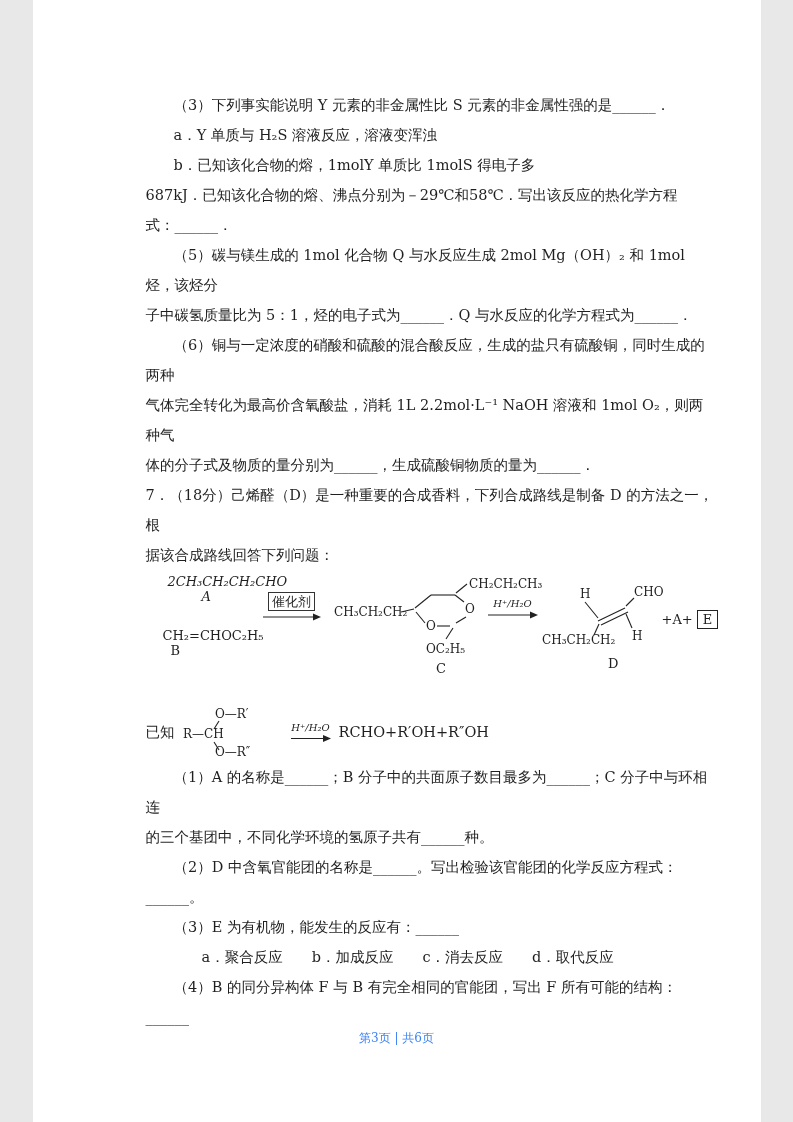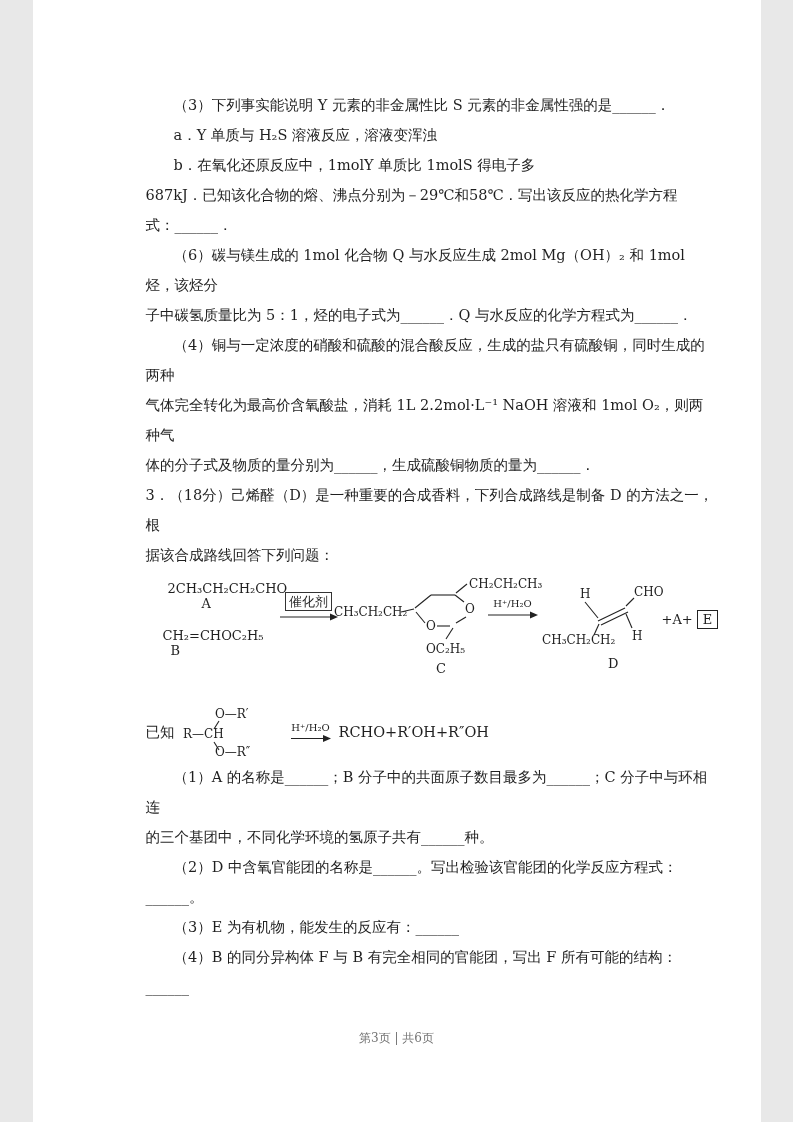--- a/index.html
+++ b/index.html
@@ -9,58 +9,58 @@
   .line{line-height:30px;min-height:30px;white-space:pre-wrap;}
   .indent{text-indent:28px;}
   .indent2{text-indent:56px;}
 
   
   .scheme{position:relative;height:128px;margin:4px 0 2px 0;}
   .formula{font-size:13px;white-space:nowrap;}
   .flabel{font-size:13px;}
   .flabel-a{margin-left:34px;}
   .flabel-b{margin-left:8px;}
-  .reactant-a{position:absolute;left:22px;top:7px;}
+  .reactant-a{position:absolute;left:22px;top:0;font-style:italic;}
   .reactant-b{position:absolute;left:17px;top:54px;}
-  .arrow1{position:absolute;left:134px;top:18px;display:flex;flex-direction:column;align-items:center;}
+  .arrow1{position:absolute;left:117px;top:18px;display:flex;flex-direction:column;align-items:center;}
   .cat-box{font-size:13px;border:1.5px solid #333;padding:0 3px;line-height:17px;margin-bottom:1px;white-space:nowrap;}
   .ringC{position:absolute;left:188px;top:2px;}
   .arrow2{position:absolute;left:342px;top:24px;display:flex;flex-direction:column;align-items:center;}
-  .rxn-cond{font-size:10px;display:block;text-align:center;line-height:12px;white-space:nowrap;}
+  .rxn-cond{font-size:10px;font-style:italic;display:block;text-align:center;line-height:12px;white-space:nowrap;}
   .structD{position:absolute;left:396px;top:6px;}
   .plusAE{position:absolute;left:516px;top:36px;display:flex;align-items:center;gap:4px;font-size:13px;}
   .ebox{border:1px solid #222;padding:0 5px;line-height:17px;}
 
   .ft{font-size:12px;font-family:"DejaVu Serif","Liberation Serif",serif;fill:#1f1f1f;}
   .ftl{font-size:13px;font-family:"DejaVu Serif","Liberation Serif",serif;fill:#1f1f1f;}
   .bond{stroke:#222;stroke-width:1.1;}
 
   
   .known-row{display:flex;align-items:center;gap:8px;height:56px;margin:2px 0;}
   .known-arrow{display:flex;flex-direction:column;align-items:center;}
 
-  .footer{position:absolute;left:0;right:0;top:1030px;text-align:center;font-size:12px;color:#737373;}
+  .footer{position:absolute;left:0;right:0;top:1030px;text-align:center;font-size:12px;color:#3b82f6;}
 </style>
 </head>
 <body>
 
 <div class="page">
   <div class="content">
 
     <div class="line indent">（3）下列事实能说明 Y 元素的非金属性比 S 元素的非金属性强的是______．</div>
     <div class="line indent">a．Y 单质与 H₂S 溶液反应，溶液变浑浊</div>
-    <div class="line indent">b．在氧化还原反应中，1molY 单质比 1molS 得电子多</div>
+    <div class="line indent">b．已知该化合物的熔，1molY 单质比 1molS 得电子多</div>
     <div class="line">687kJ．已知该化合物的熔、沸点分别为－29℃和58℃．写出该反应的热化学方程</div>
     <div class="line">式：______．</div>
-    <div class="line indent">（6）碳与镁生成的 1mol 化合物 Q 与水反应生成 2mol Mg（OH）₂ 和 1mol 烃，该烃分</div>
+    <div class="line indent">（5）碳与镁生成的 1mol 化合物 Q 与水反应生成 2mol Mg（OH）₂ 和 1mol 烃，该烃分</div>
     <div class="line">子中碳氢质量比为 5：1，烃的电子式为______．Q 与水反应的化学方程式为______．</div>
-    <div class="line indent">（4）铜与一定浓度的硝酸和硫酸的混合酸反应，生成的盐只有硫酸铜，同时生成的两种</div>
+    <div class="line indent">（6）铜与一定浓度的硝酸和硫酸的混合酸反应，生成的盐只有硫酸铜，同时生成的两种</div>
     <div class="line">气体完全转化为最高价含氧酸盐，消耗 1L 2.2mol·L⁻¹ NaOH 溶液和 1mol O₂，则两种气</div>
     <div class="line">体的分子式及物质的量分别为______，生成硫酸铜物质的量为______．</div>
-    <div class="line">3．（18分）己烯醛（D）是一种重要的合成香料，下列合成路线是制备 D 的方法之一，根</div>
+    <div class="line">7．（18分）己烯醛（D）是一种重要的合成香料，下列合成路线是制备 D 的方法之一，根</div>
     <div class="line">据该合成路线回答下列问题：</div>
 
     <div class="scheme">
       <div class="reactant-a">
         <div class="formula">2CH₃CH₂CH₂CHO</div>
         <div class="flabel flabel-a">A</div>
       </div>
       <div class="reactant-b">
         <div class="formula">CH₂=CHOC₂H₅</div>
         <div class="flabel flabel-b">B</div>
@@ -136,18 +136,19 @@
           <polygon points="32,1 40,4.5 32,8" fill="#222"></polygon>
         </svg>
       </span>
       <span>RCHO+R′OH+R″OH</span>
     </div>
 
     <div class="line indent">（1）A 的名称是______；B 分子中的共面原子数目最多为______；C 分子中与环相连</div>
     <div class="line">的三个基团中，不同化学环境的氢原子共有______种。</div>
     <div class="line indent">（2）D 中含氧官能团的名称是______。写出检验该官能团的化学反应方程式：______。</div>
     <div class="line indent">（3）E 为有机物，能发生的反应有：______</div>
+    <div class="line indent2">a．聚合反应　　b．加成反应　　c．消去反应　　d．取代反应</div>
     <div class="line indent">（4）B 的同分异构体 F 与 B 有完全相同的官能团，写出 F 所有可能的结构：______</div>
 
   </div>
 
   <div class="footer">第3页 | 共6页</div>
 </div>
 
 </body></html>

